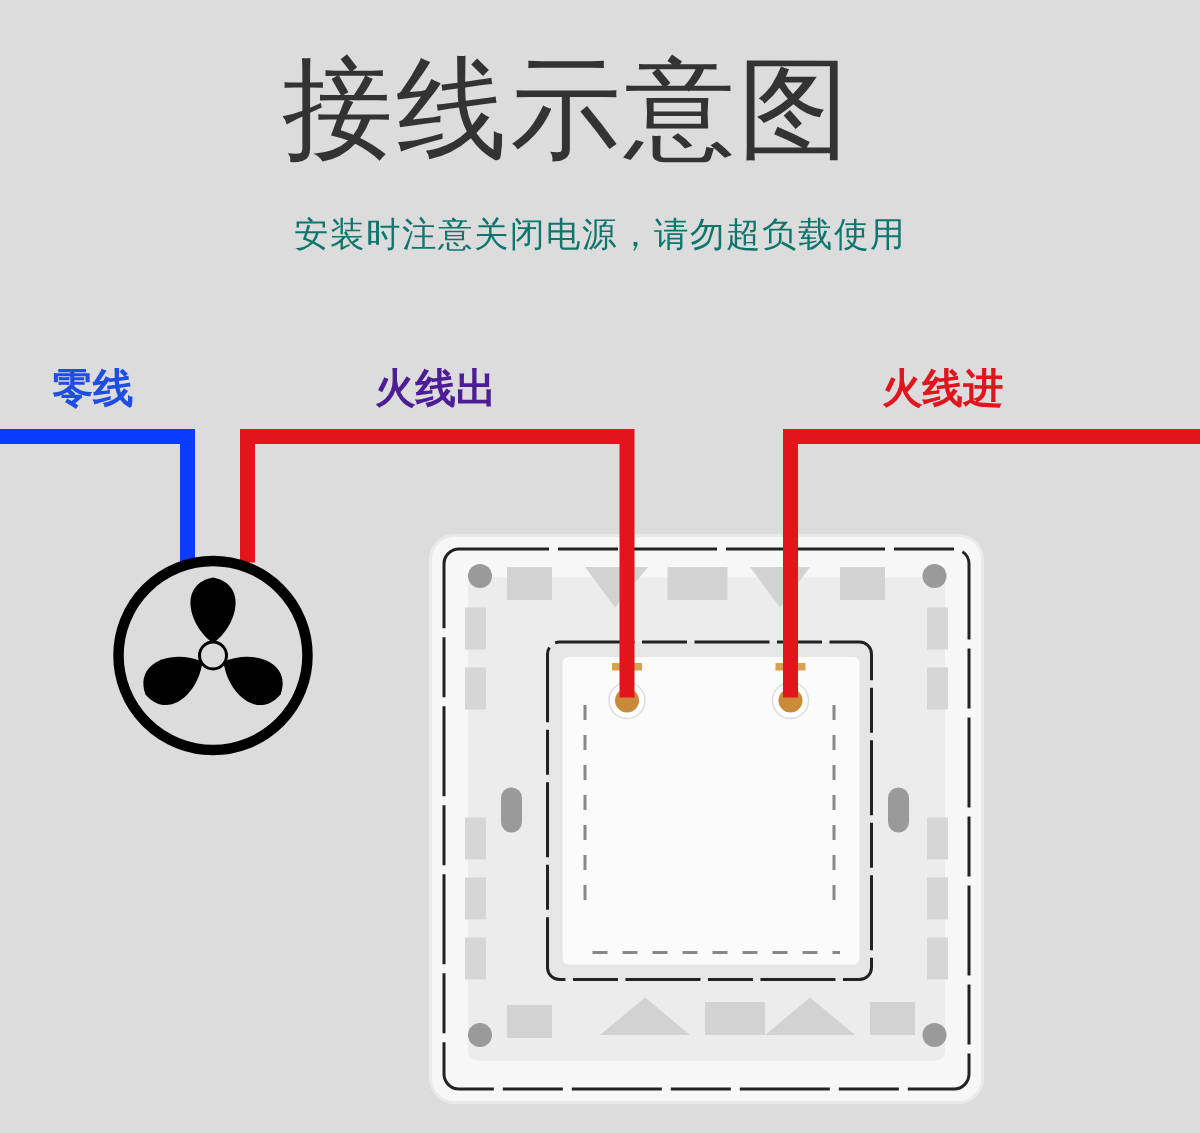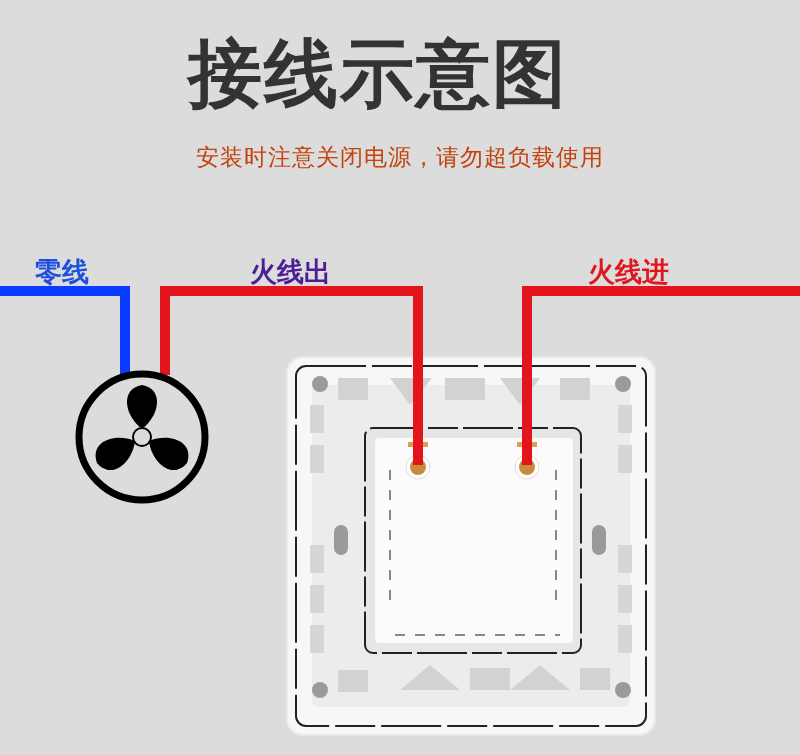--- a/index.html
+++ b/index.html
@@ -4,30 +4,30 @@
 <style>
   html, body { margin: 0; padding: 0; }
   body {
     width: 800px; height: 755px; overflow: hidden;
     background: #dcdcdc;
     font-family: "DejaVu Sans", "Liberation Sans", sans-serif;
     position: relative;
   }
   .title {
     position: absolute; left: 0; top: 28px; width: 756px;
-    text-align: center; font-size: 74px; font-weight: bold;
+    text-align: center; font-size: 74px; font-weight: normal;
     color: #333333; letter-spacing: 2px; line-height: 90px;
   }
   .subtitle {
     position: absolute; left: 0; top: 140px; width: 800px;
-    text-align: center; font-size: 23px; color: #c2410c;
+    text-align: center; font-size: 23px; color: #0f766e;
     letter-spacing: 1px; line-height: 34px;
   }
   .label {
-    position: absolute; font-size: 27px; font-weight: bold; line-height: 34px; margin-top: 12px;
+    position: absolute; font-size: 27px; font-weight: bold; line-height: 34px;
   }
   .label.neutral { left: 35px; top: 243px; color: #1f4fe0; }
   .label.live-out { left: 250px; top: 243px; color: #4c1d95; }
   .label.live-in { left: 588px; top: 243px; color: #e0161e; text-align: center; }
   svg.diagram { position: absolute; left: 0; top: 0; }
 </style>
 </head>
 <body>
 
 <div class="title">接线示意图</div>

